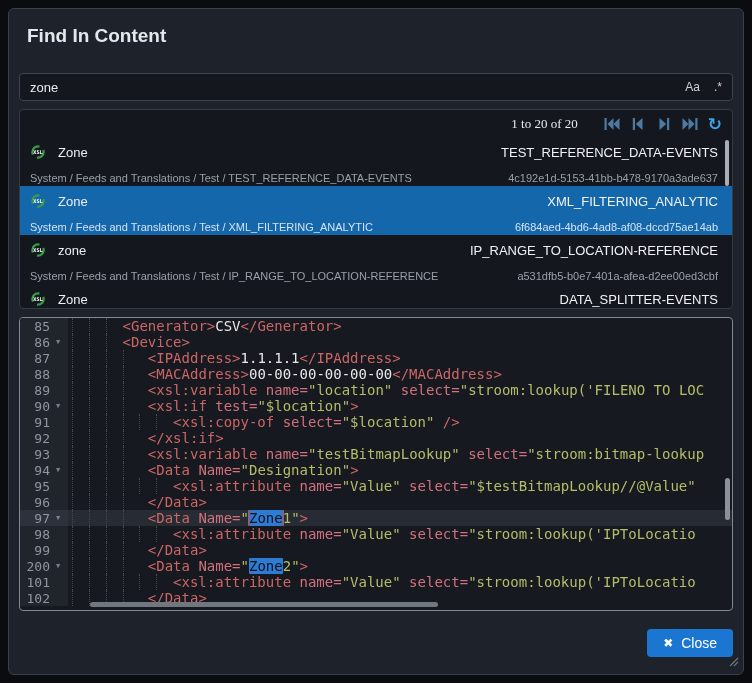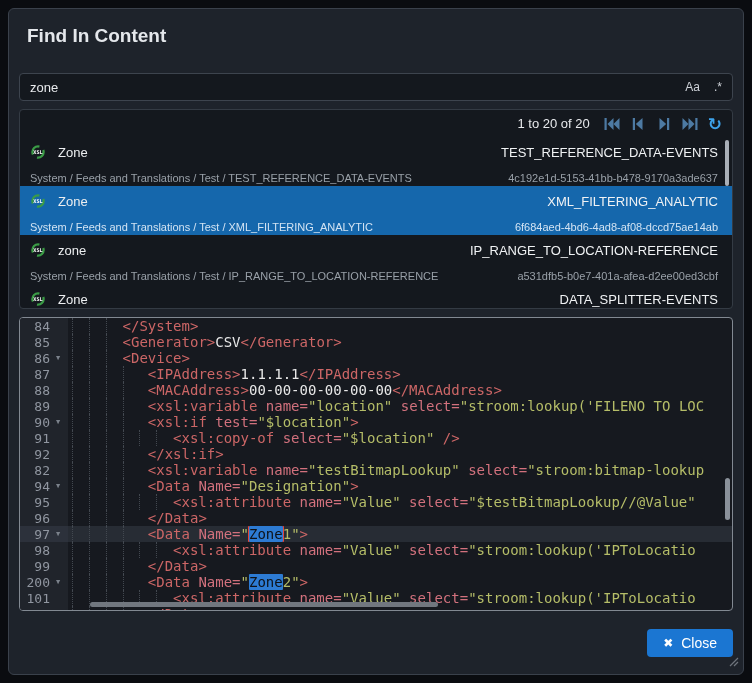--- a/index.html
+++ b/index.html
@@ -18,21 +18,21 @@
     display:flex;align-items:center;padding:0 10px;}
   .searchbox input{flex:1;background:transparent;border:none;outline:none;color:#e8eaed;
     font-size:13px;font-family:"Liberation Sans",sans-serif;}
   .sicon{color:#ced2d8;font-size:12px;margin-left:14px;cursor:pointer;line-height:1;}
 
   
   .results{margin-top:8px;height:200px;background:#14181e;border:1px solid #343b44;
     border-radius:4px;overflow:hidden;position:relative;}
   .pagebar{height:27px;display:flex;align-items:center;justify-content:flex-end;
     gap:10px;padding-right:10px;}
-  .pagelabel{color:#e8eaed;font-size:13px;margin-right:4px;}
+  .pagelabel{color:#e8eaed;font-size:13px;margin-right:16px;font-family:Liberation Serif, serif;}
   .navico{display:flex;align-items:center;cursor:pointer;}
   .refresh{color:#3da2ea;font-family:"DejaVu Sans",sans-serif;font-size:17px;
     font-weight:bold;line-height:14px;cursor:pointer;}
   .row{height:49px;padding:7px 14px 0 10px;cursor:pointer;}
   .row.selected{background:var(--sel);}
   .row .l1{display:flex;align-items:center;}
   .row .name{color:#eceef0;font-size:13px;margin-left:12px;flex:1;}
   .row .doc{color:#f0f2f4;font-size:13px;}
   .row .l2{display:flex;margin-top:12px;}
   .row .path{color:#99a0a8;font-size:11px;flex:1;}
@@ -181,27 +181,20 @@
           </div>
         </div>
       </div>
     <div class="listscroll"></div>
   </div>
 
   <div class="editor">
     <div id="codelines">
         <div class="line">
           <div class="gut">
-            <span class="num">84</span>
-            <span class="fold"></span>
-          </div>
-          <div class="codeln"><span class="g"></span><span class="g"></span><span class="g"></span><span class="tk-tag">&lt;/System&gt;</span></div>
-        </div>
-        <div class="line">
-          <div class="gut">
             <span class="num">85</span>
             <span class="fold"></span>
           </div>
           <div class="codeln"><span class="g"></span><span class="g"></span><span class="g"></span><span class="tk-tag">&lt;Generator&gt;</span><span class="tk-txt">CSV</span><span class="tk-tag">&lt;/Generator&gt;</span></div>
         </div>
         <div class="line">
           <div class="gut">
             <span class="num">86</span>
             <span class="fold">▼</span>
           </div>
@@ -244,21 +237,21 @@
         </div>
         <div class="line">
           <div class="gut">
             <span class="num">92</span>
             <span class="fold"></span>
           </div>
           <div class="codeln"><span class="g"></span><span class="g"></span><span class="g"></span><span class="g"></span><span class="tk-txt"> </span><span class="tk-tag">&lt;/xsl:if&gt;</span></div>
         </div>
         <div class="line">
           <div class="gut">
-            <span class="num">82</span>
+            <span class="num">93</span>
             <span class="fold"></span>
           </div>
           <div class="codeln"><span class="g"></span><span class="g"></span><span class="g"></span><span class="g"></span><span class="tk-txt"> </span><span class="tk-tag">&lt;xsl:variable </span><span class="tk-attr">name=</span><span class="tk-str">"testBitmapLookup"</span><span class="tk-txt"> </span><span class="tk-attr">select=</span><span class="tk-str">"stroom:bitmap-lookup</span></div>
         </div>
         <div class="line">
           <div class="gut">
             <span class="num">94</span>
             <span class="fold">▼</span>
           </div>
           <div class="codeln"><span class="g"></span><span class="g"></span><span class="g"></span><span class="g"></span><span class="tk-txt"> </span><span class="tk-tag">&lt;Data </span><span class="tk-attr">Name=</span><span class="tk-str">"Designation"</span><span class="tk-tag">&gt;</span></div>

